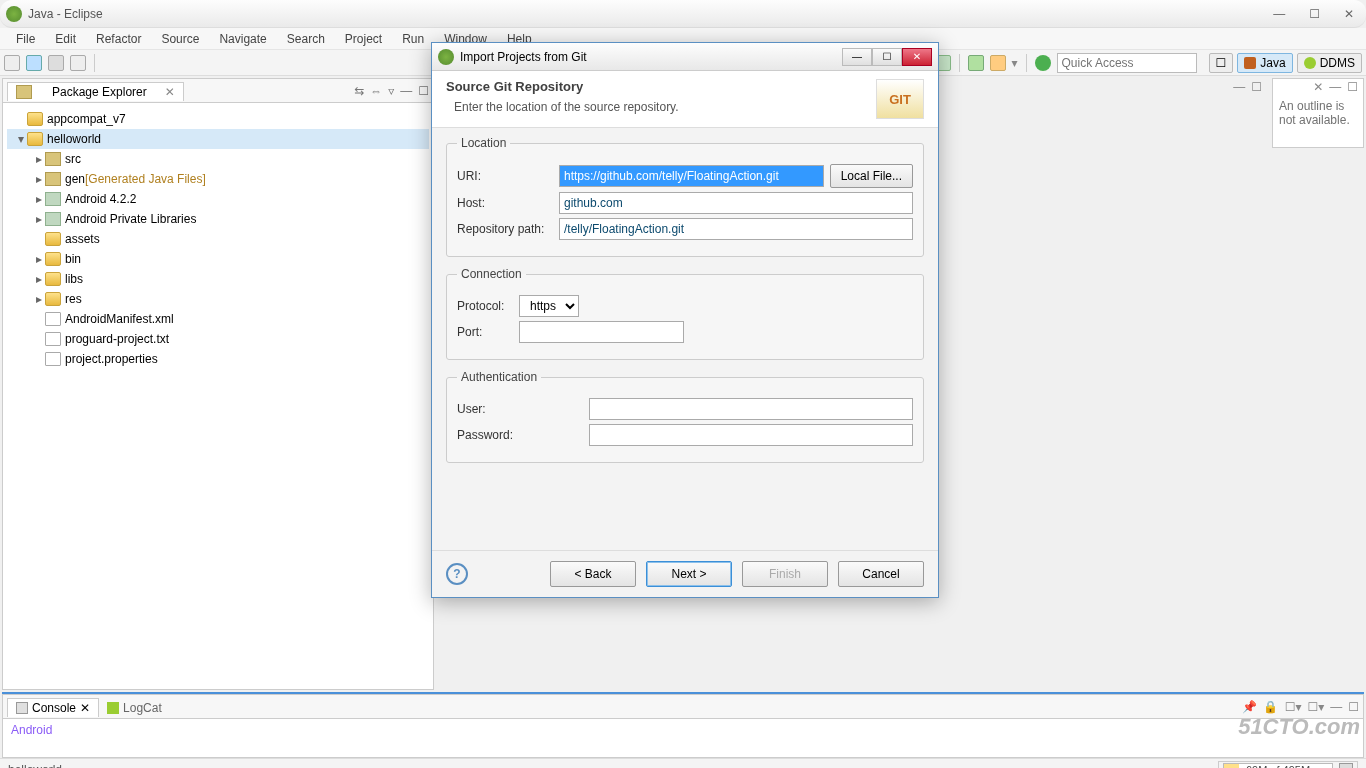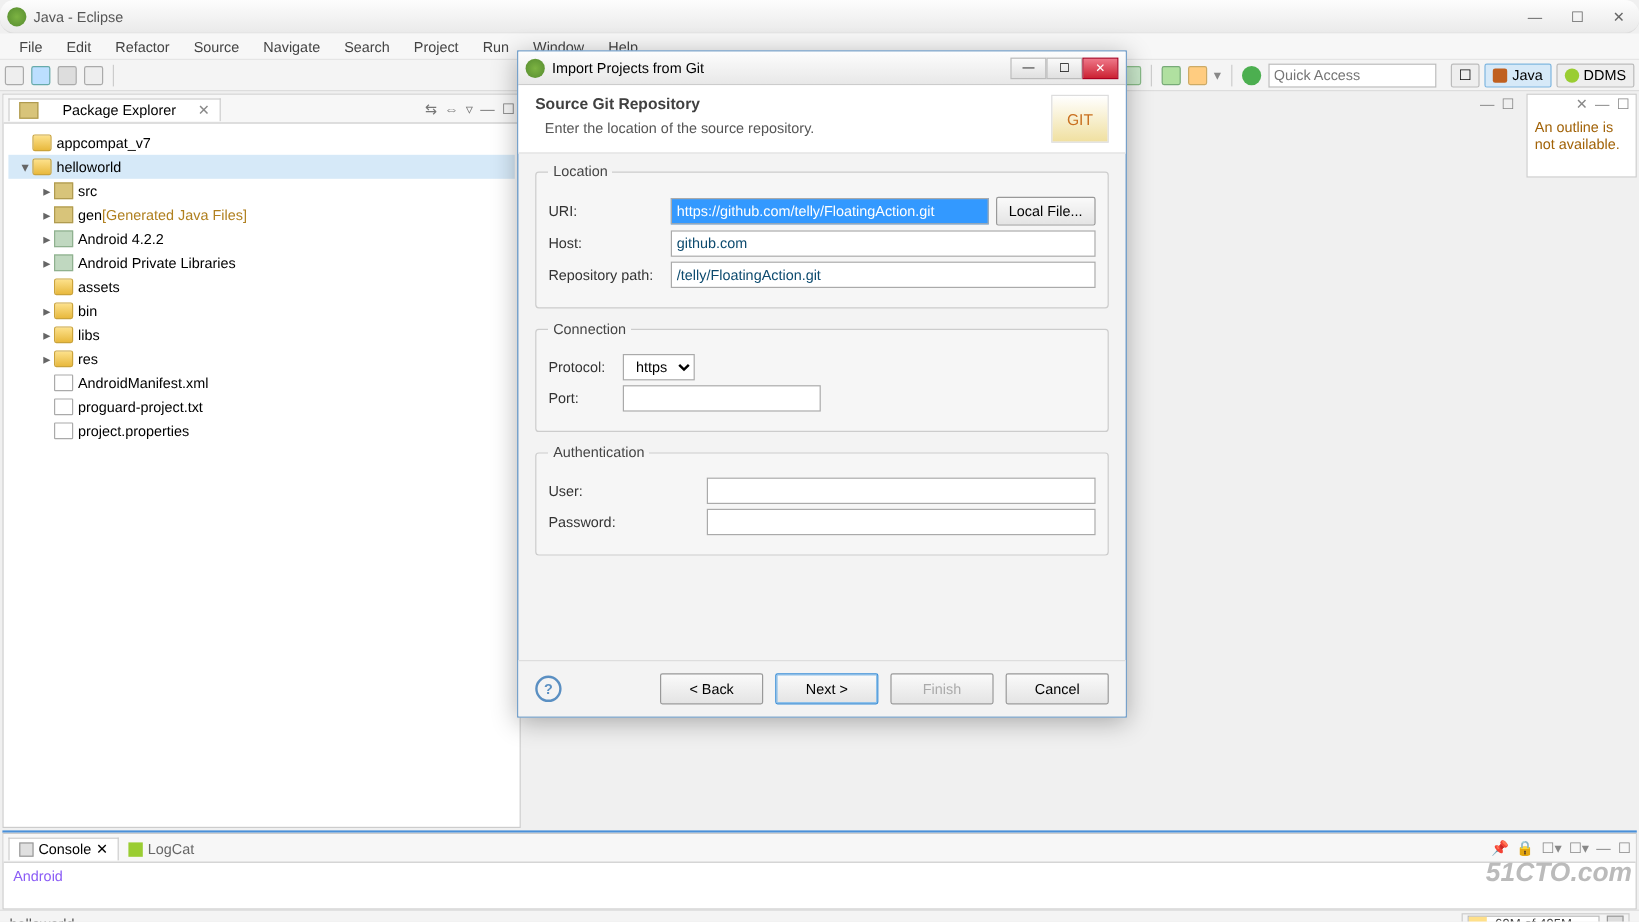--- a/index.html
+++ b/index.html
@@ -33,21 +33,21 @@
 .tw { width: 12px; text-align: center; color: #666; }
 .ticon { width: 16px; height: 14px; margin-right: 4px; display: inline-flex; align-items: center; justify-content: center; font-size: 11px; }
 .ic-folder { background: linear-gradient(#fde18b,#e8b93e); border: 1px solid #caa33a; border-radius: 2px; }
 .ic-pkg { background: #d8c47a; border: 1px solid #b09b50; }
 .ic-lib { background: #c0d8c0; border: 1px solid #8fb18f; }
 .ic-file { background: #fff; border: 1px solid #aaa; border-radius: 1px; }
 .gen-txt { color: #b08020; }
 .sel { background: #d6e9f8; }
 
 .center { flex: 1; margin: 2px; background: #f0f0f0; position: relative; }
-.outline { width: 92px; border: 1px solid #ccc; margin: 2px; background: #fff; padding: 20px 6px; color: #a16207; }
+.outline { width: 92px; border: 1px solid #ccc; margin: 2px; background: #fff; padding: 20px 6px; color: #737373; }
 .outline-toolbar { position: absolute; right: 8px; display: flex; gap: 6px; color: #888; }
 
 .bottom { height: 66px; border-top: 2px solid #4a90d9; margin: 0 2px; display: flex; }
 .console-panel { flex: 1; border: 1px solid #ccc; background: #fff; }
 .console-tabs { height: 24px; background: #f7f7f7; border-bottom: 1px solid #ccc; display: flex; align-items: center; padding: 0 4px; }
 .console-tabs .ctab { padding: 2px 8px; background: #fff; border: 1px solid #ccc; border-bottom: none; display: flex; align-items: center; gap: 4px; position: relative; top: 1px; }
 .console-tabs .ctab.inactive { background: transparent; border: none; color: #666; }
 .console-tabs .ctools { margin-left: auto; display: flex; gap: 6px; color: #888; }
 .console-body { padding: 4px 8px; color: #8b5cf6; }
 
@@ -61,21 +61,21 @@
 
 .dialog { position: absolute; left: 431px; top: 42px; width: 508px; height: 556px; background: #f3f3f3; border: 1px solid #5a8fc2; box-shadow: 0 4px 20px rgba(0,0,0,0.3); display: flex; flex-direction: column; }
 .dlg-titlebar { height: 28px; background: linear-gradient(#fdfdfd,#e8e8e8); display: flex; align-items: center; padding: 0 6px; border-bottom: 1px solid #ccc; }
 .dlg-titlebar .icon { width: 16px; height: 16px; background: radial-gradient(circle,#7cb342,#558b2f); border-radius: 50%; margin-right: 6px; }
 .dlg-win { margin-left: auto; display: flex; }
 .dlg-win span { width: 30px; height: 18px; border: 1px solid #bbb; background: linear-gradient(#fafafa,#e0e0e0); display: flex; align-items: center; justify-content: center; font-size: 10px; cursor: pointer; }
 .dlg-win .close { background: linear-gradient(#e78,#c23); color: #fff; border-color: #a02; }
 .dlg-header { background: #fff; border-bottom: 1px solid #ddd; padding: 8px 14px; display: flex; }
 .dlg-header .htxt .h1 { font-weight: bold; font-size: 13px; color: #404040; margin-bottom: 6px; }
 .dlg-header .htxt .h2 { color: #555; margin-left: 8px; }
-.dlg-header .himg { margin-left: auto; width: 48px; height: 40px; background: linear-gradient(#fff,#f0e0a0); border: 1px solid #ddd; display: flex; align-items: center; justify-content: center; color: #c97020; font-weight: normal; font-size: 13px; }
+.dlg-header .himg { margin-left: auto; width: 48px; height: 40px; background: linear-gradient(#fff,#f0e0a0); border: 1px solid #ddd; display: flex; align-items: center; justify-content: center; color: #c97020; font-weight: bold; font-size: 13px; }
 .dlg-body { flex: 1; padding: 8px 14px; }
 fieldset { border: 1px solid #ccc; border-radius: 3px; padding: 10px 10px 12px; margin-bottom: 10px; background: #f6f6f6; }
 legend { color: #444; padding: 0 4px; }
 .frow { display: flex; align-items: center; margin: 4px 0; gap: 6px; }
 .flabel { width: 96px; color: #333; }
 .finput { flex: 1; height: 22px; border: 1px solid #aaa; background: #fff; padding: 2px 4px; color: #0c4a6e; }
 .finput.sel-txt { background: #3399ff; color: #fff; }
 .fbtn { height: 24px; padding: 0 10px; border: 1px solid #999; background: linear-gradient(#fafafa,#e4e4e4); cursor: pointer; border-radius: 2px; }
 .fsel { height: 22px; border: 1px solid #aaa; background: #fff; padding: 2px 6px; }
 .fchk { width: 13px; height: 13px; }

